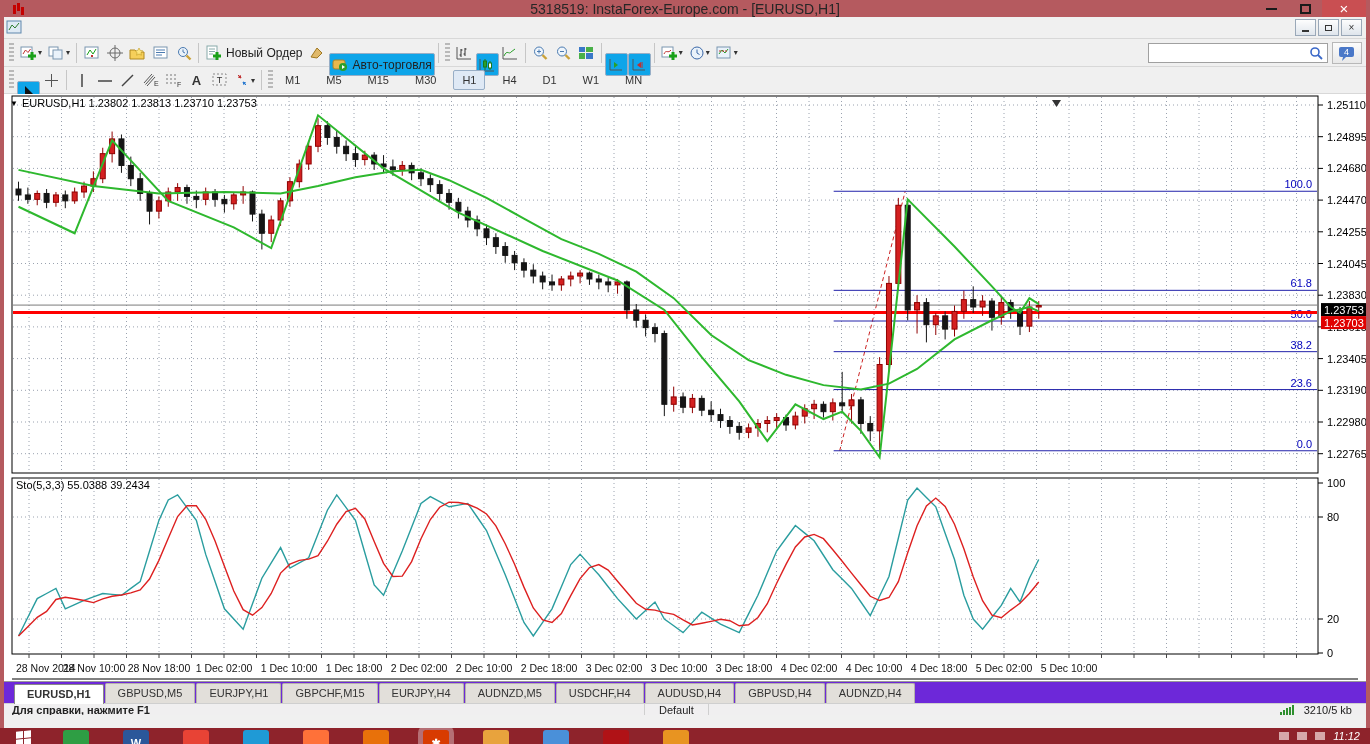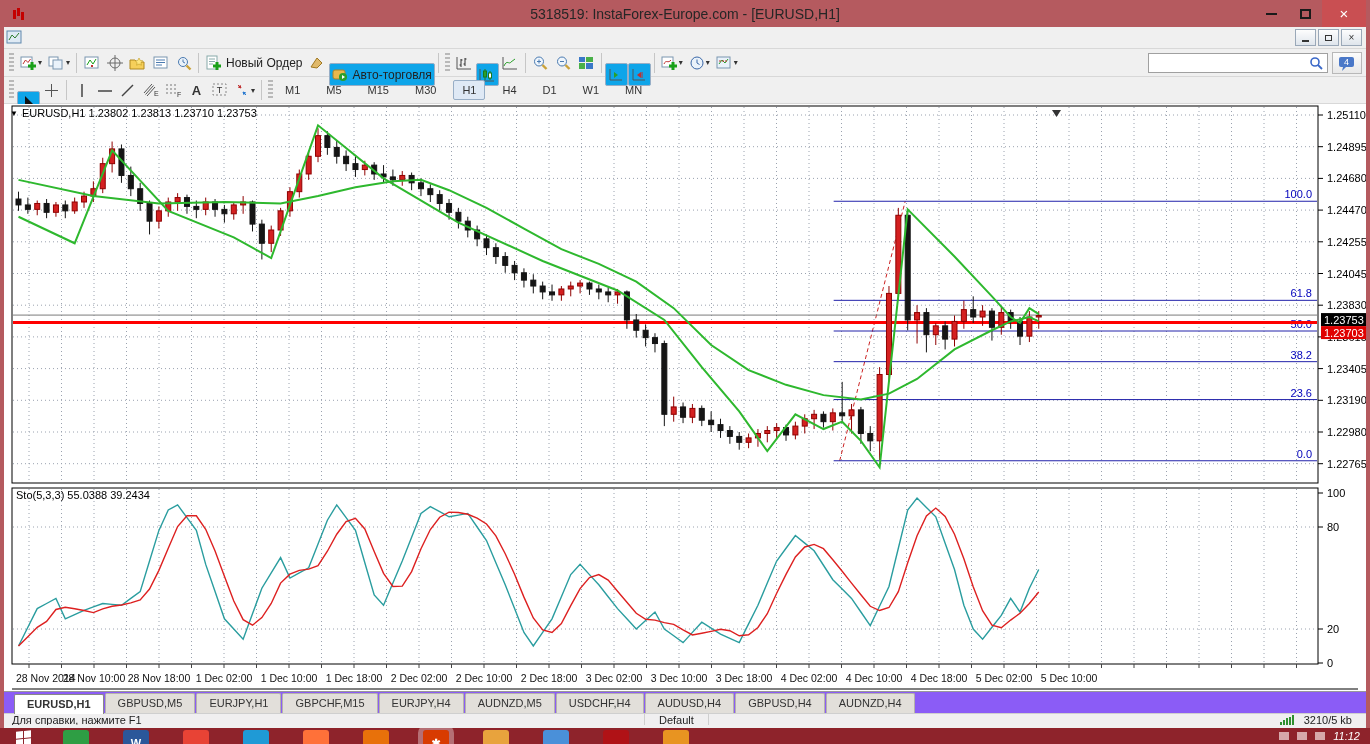--- a/index.html
+++ b/index.html
@@ -1,21 +1,21 @@
 <!DOCTYPE html>
 <html><head>
 <meta charset="utf-8">
 <style>
   html,body{margin:0;padding:0;background:#000;}
   *{box-sizing:border-box;}
   body{width:1370px;height:744px;overflow:hidden;font-family:"Liberation Sans",sans-serif;position:relative;}
   .screen{width:1370px;height:744px;position:relative;background:#b55a5f;}
   .win{position:absolute;top:0;left:0;width:1370px;height:728px;border-left:4px solid #b55a5f;border-right:4px solid #b55a5f;background:#f0f0f0;}
   
-  .titlebar{height:27px;background:#b55a5f;display:flex;align-items:center;color:#262626;font-size:14px;position:relative;}
+  .titlebar{height:17px;background:#b55a5f;display:flex;align-items:center;color:#262626;font-size:14px;position:relative;}
   .title-icon{width:22px;height:20px;margin-left:4px;display:flex;align-items:center;justify-content:center;}
   .title-text{position:absolute;left:0;right:0;text-align:center;pointer-events:none;}
   .wctl{display:flex;margin-left:auto;height:100%;}
   .wbtn{width:34px;height:100%;display:flex;align-items:center;justify-content:center;color:#1a1a1a;}
   .wbtn.close{background:#c94f52;color:#fff;width:44px;font-size:15px;}
   .minbar{width:11px;height:2px;background:#1a1a1a;}
   .maxbox{width:11px;height:10px;border:2px solid #1a1a1a;}
   
   .menubar{height:22px;background:#f0f0f0;display:flex;align-items:center;font-size:12px;color:#111;border-bottom:1px solid #d8d8d8;}
   .menu-doc{width:22px;height:18px;margin:0 4px 0 2px;display:flex;align-items:center;}
@@ -37,26 +37,26 @@
   .search{width:180px;height:20px;border:1px solid #a0a0a0;background:#fff;display:flex;align-items:center;}
   .search input{flex:1;border:none;outline:none;height:16px;font-size:11px;padding:0 4px;background:transparent;}
   .mailbtn{width:30px;height:22px;border:1px solid #b8b8b8;background:linear-gradient(#fcfcfc,#e8e8e8);display:flex;align-items:center;justify-content:center;}
   
   .chartwrap{position:relative;width:1362px;height:587px;background:#fff;}
   .chartwrap svg{position:absolute;top:0;left:0;}
   .sym-label{position:absolute;top:3px;left:6px;font-size:11px;color:#000;display:flex;align-items:center;gap:4px;}
   .sym-label .dd{font-size:8px;}
   .sto-label{position:absolute;top:385px;left:12px;font-size:11px;color:#000;}
   
-  .tabsbar{height:22px;background:#8b5cf6;border-top:1px solid #999;display:flex;align-items:flex-end;padding-left:10px;}
+  .tabsbar{height:22px;background:#6d28d9;border-top:1px solid #999;display:flex;align-items:flex-end;padding-left:10px;}
   .tab{font-size:11px;color:#333;padding:3px 12px 4px;border:1px solid #b5b2ac;border-bottom:none;margin-right:1px;background:#e2dfda;border-radius:2px 2px 0 0;white-space:nowrap;}
   .tab.active{background:#fff;font-weight:bold;position:relative;top:1px;border-color:#888;}
   
   .statusbar{height:12px;background:#f0eff0;border-top:1px solid #cfcfcf;display:flex;align-items:center;font-size:11px;color:#222;overflow:hidden;}
-  .status-help{width:640px;padding-left:8px;}
+  .status-help{width:640px;padding-left:8px;font-weight:bold;}
   .status-profile{padding:0 14px;border-left:1px solid #cfcfcf;border-right:1px solid #cfcfcf;}
   .status-right{margin-left:auto;display:flex;align-items:center;gap:10px;padding-right:14px;}
   .sigbars{display:flex;align-items:flex-end;gap:1px;height:10px;}
   .sigbars i{display:block;width:2px;background:#2f8f2f;}
   
   .taskbar{position:absolute;left:0;bottom:0;width:1370px;height:16px;background:#8e232b;display:flex;align-items:flex-start;overflow:hidden;}
   .startbtn{width:46px;height:16px;display:flex;align-items:flex-start;justify-content:center;padding-top:3px;}
   .winlogo{display:grid;grid-template-columns:7px 7px;grid-template-rows:7px 7px;gap:1px;transform:skewY(-6deg);}
   .winlogo i{background:#fff;display:block;}
   .tkicon{width:26px;height:26px;border-radius:3px;margin:2px 17px 0 17px;display:flex;align-items:center;justify-content:center;color:#fff;font-size:11px;font-weight:bold;flex:0 0 auto;}

